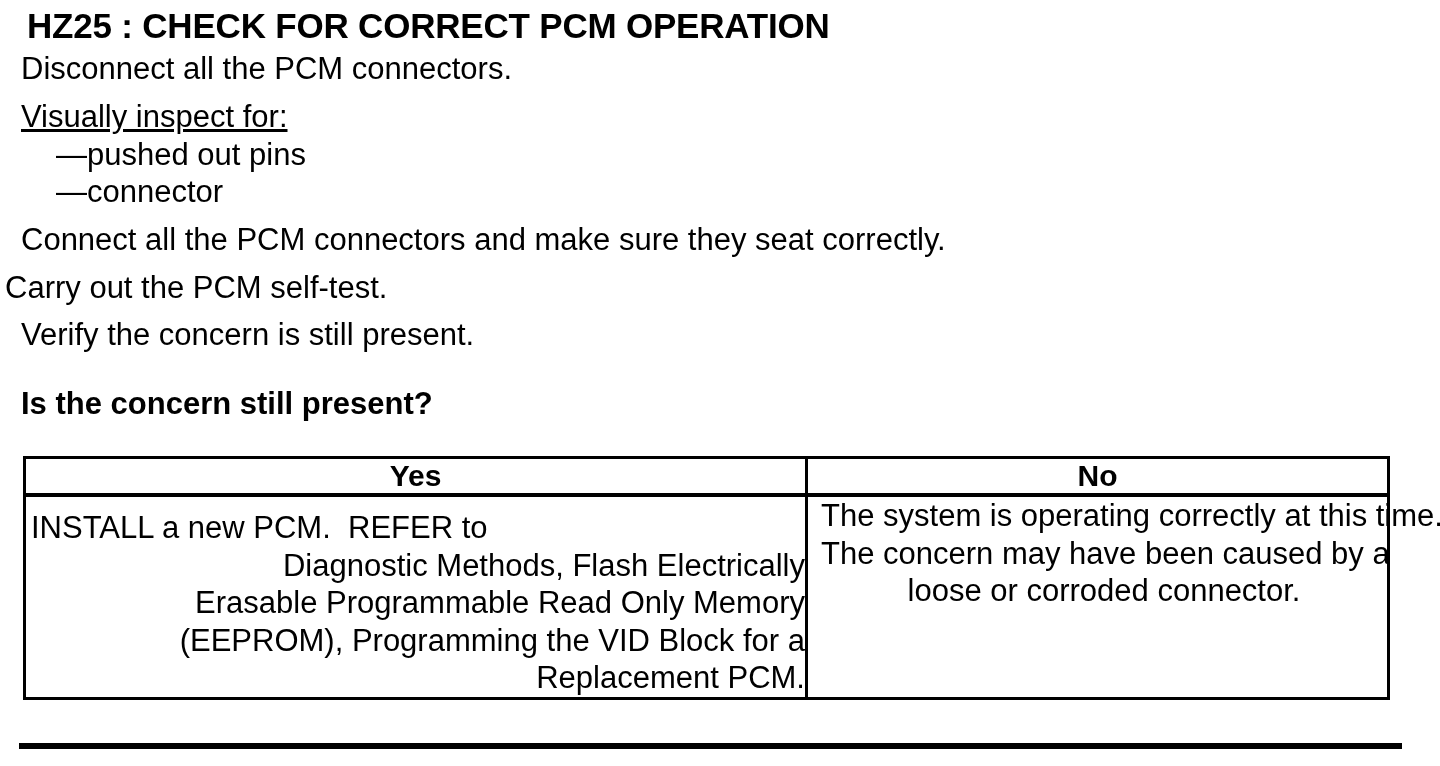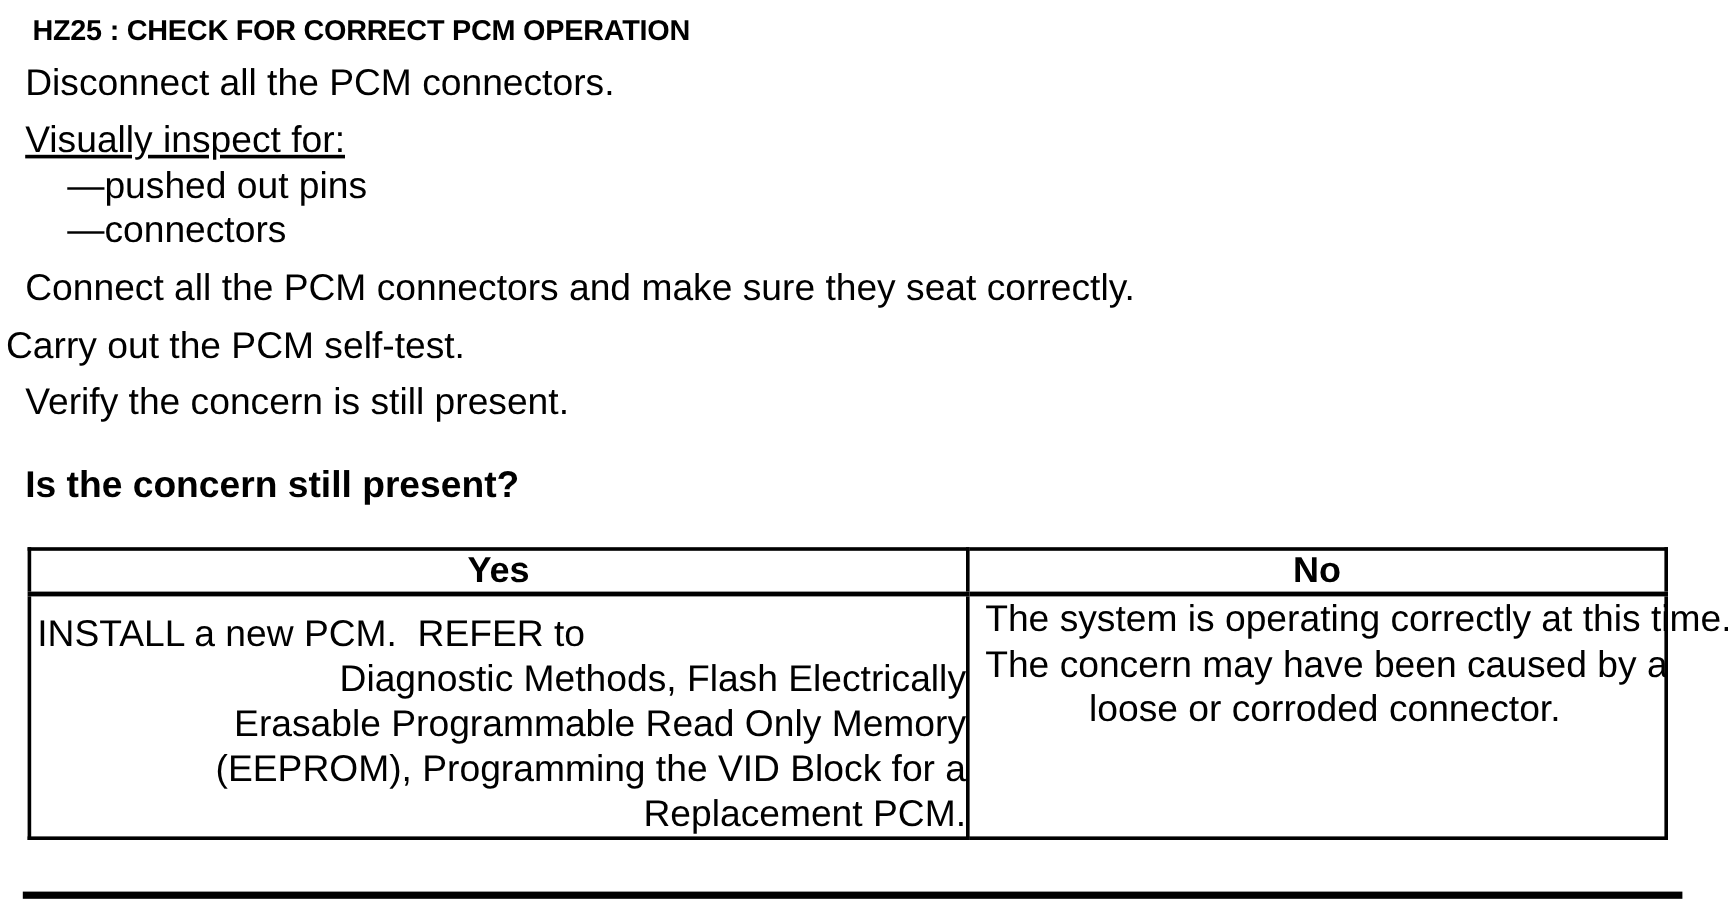--- a/index.html
+++ b/index.html
@@ -7,21 +7,21 @@
   body {
     background: #ffffff;
     color: #000000;
     font-family: "Liberation Sans", sans-serif;
     position: relative;
     overflow: hidden;
   }
   .abs { position: absolute; }
   .title {
     left: 27px; top: 9px;
-    font-size: 24px; font-weight: bold;
+    font-size: 35px; font-weight: bold;
     letter-spacing: -0.2px;
     line-height: 34px;
     white-space: pre;
   }
   .para {
     font-size: 31px;
     line-height: 37px;
     white-space: pre;
   }
   .bold { font-weight: bold; }
@@ -82,21 +82,21 @@
 <div class="page">
 
   <div class="abs title">HZ25 : CHECK FOR CORRECT PCM OPERATION</div>
 
   <div class="abs para pos-p1">Disconnect all the PCM connectors.</div>
 
   <div class="abs para pos-p2">Visually inspect for:</div>
 
   <div class="abs para pos-li1">—pushed out pins</div>
 
-  <div class="abs para pos-li2">—connectors</div>
+  <div class="abs para pos-li2">—connector</div>
 
   <div class="abs para pos-p3">Connect all the PCM connectors and make sure they seat correctly.</div>
 
   <div class="abs para pos-p4">Carry out the PCM self-test.</div>
 
   <div class="abs para pos-p5">Verify the concern is still present.</div>
 
   <div class="abs para bold pos-p6">Is the concern still present?</div>
 
   <table class="result-table">

